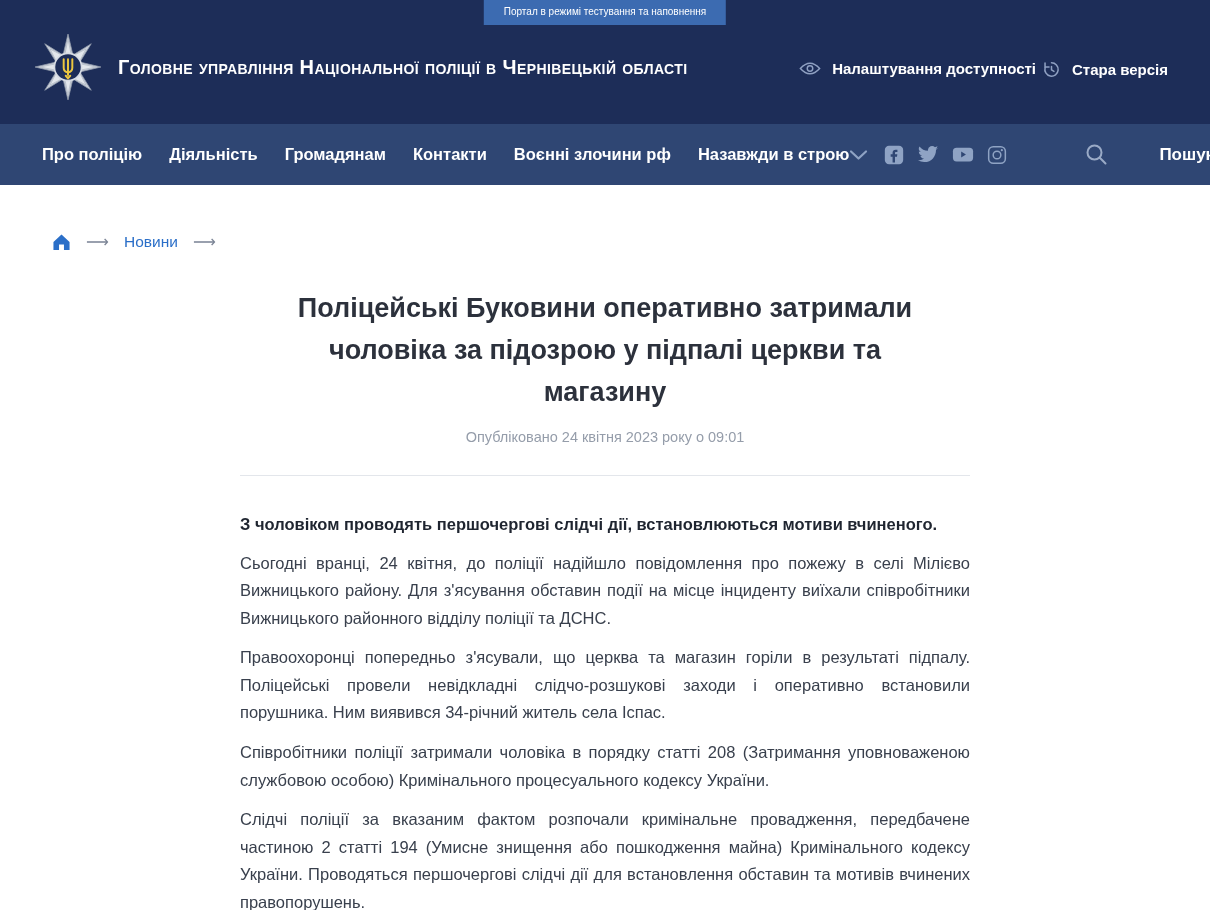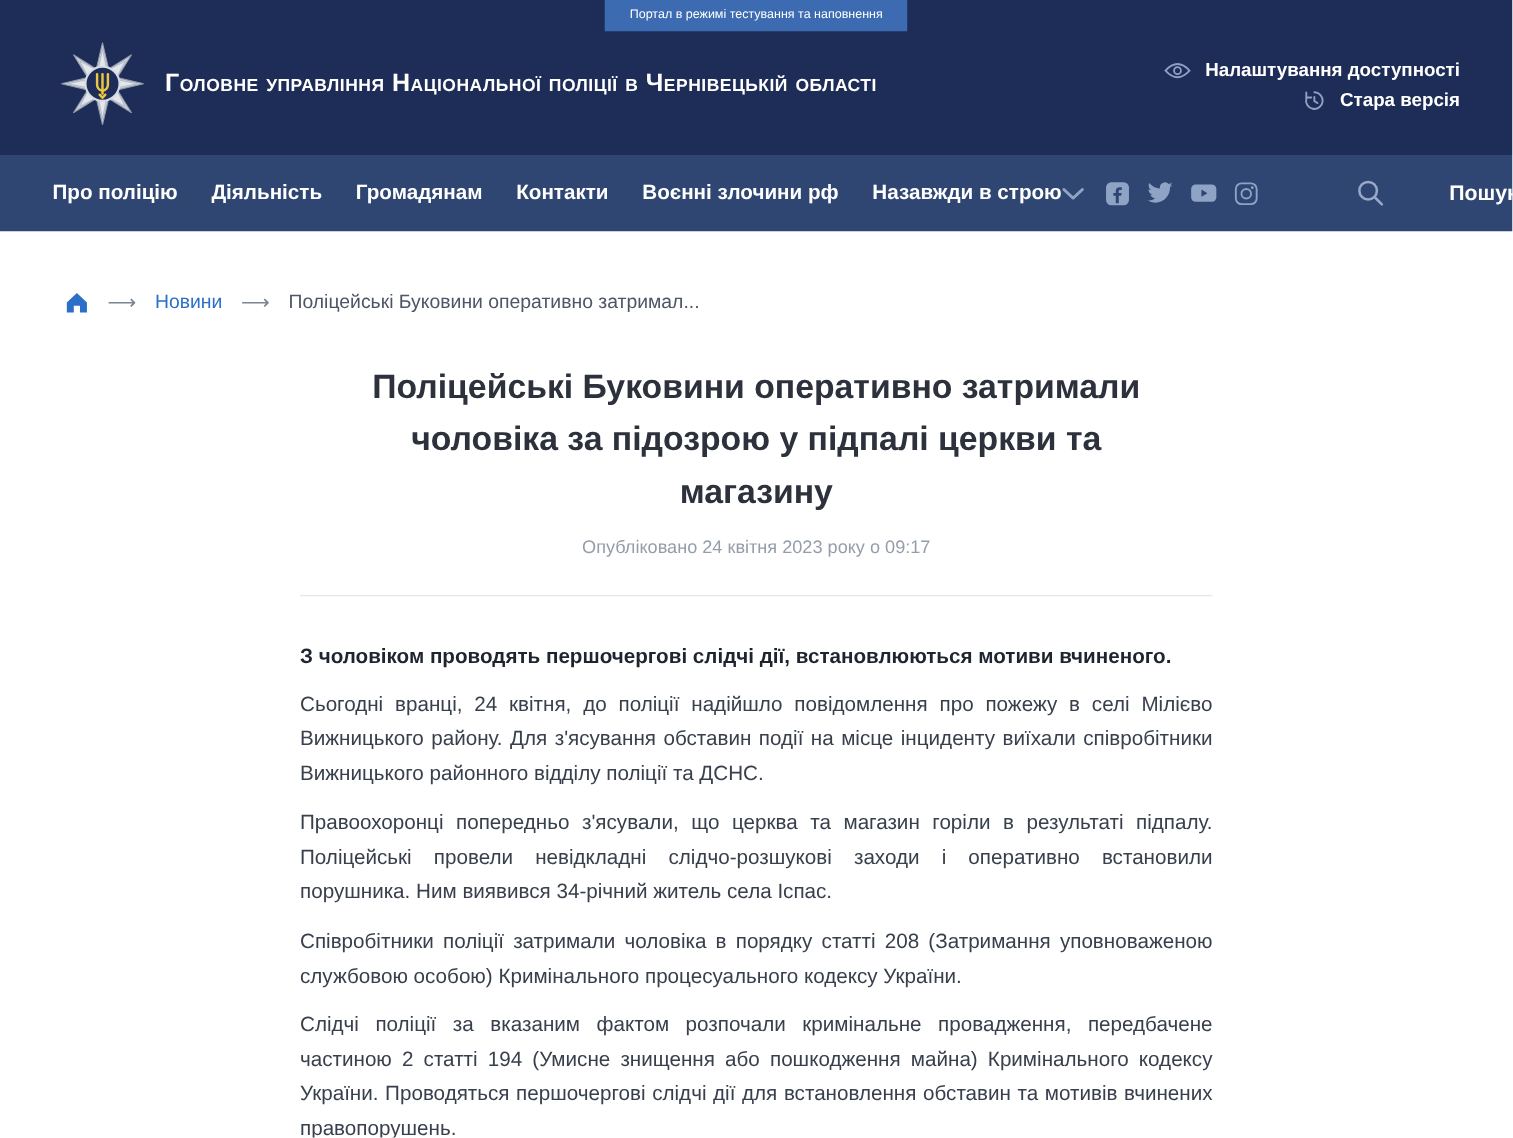--- a/index.html
+++ b/index.html
@@ -20,39 +20,39 @@
     white-space: nowrap;
     z-index: 5;
   }
 
   
   .site-header {
     height: 124px;
     background: #1d2d58;
     display: flex;
     align-items: center;
-    padding: 10px 42px 0 48px;
+    padding: 10px 42px 0 34px;
     position: relative;
   }
   .brand {
     display: flex; align-items: center; gap: 16px;
     cursor: pointer;
   }
   .brand-badge { width: 68px; height: 72px; flex: 0 0 auto; display: block; }
   .brand-text { display: flex; flex-direction: column; gap: 5px; }
   .brand-title {
     color: #ffffff; font-size: 20px; font-weight: 700;
     font-variant: small-caps; letter-spacing: 0.4px;
   }
   .brand-subtitle {
     color: #b4bfd6; font-size: 14.5px; font-weight: 400;
   }
   .header-links {
     margin-left: auto;
-    display: flex; flex-direction: column; align-items: flex-end; gap: 6px;
+    display: flex; align-items: flex-start; gap: 6px;
     padding-top: 4px;
   }
   .header-link {
     display: flex; align-items: center; gap: 11px;
     color: #ffffff; font-size: 15px; font-weight: 700;
     cursor: pointer; white-space: nowrap;
   }
   .header-link .hl-icon { color: #8fa0c2; display: flex; align-items: center; }
 
   
@@ -228,26 +228,25 @@
 
 <div class="breadcrumb">
   <span class="crumb-home">
     <svg width="19" height="18" viewBox="0 0 20 19">
       <path d="M1.5 9.5 L10 1.5 18.5 9.5 V18 H12.6 V12.2 H7.4 V18 H1.5 Z" fill="#2b6fc8"></path>
     </svg>
   </span>
   <span class="crumb-sep">⟶</span>
   <span class="crumb-link">Новини</span>
   <span class="crumb-sep">⟶</span>
-  <span class="crumb-current">Поліцейські Буковини оперативно затримал...</span>
 </div>
 
 <article class="article">
   <h1 class="article-title">Поліцейські Буковини оперативно затримали чоловіка за підозрою у підпалі церкви та магазину</h1>
-  <div class="article-date">Опубліковано 24 квітня 2023 року о 09:17</div>
+  <div class="article-date">Опубліковано 24 квітня 2023 року о 09:01</div>
   <hr class="article-rule">
 
   <p class="article-lead">З чоловіком проводять першочергові слідчі дії, встановлюються мотиви вчиненого.</p>
   <p class="body-par">Сьогодні вранці, 24 квітня, до поліції надійшло повідомлення про пожежу в селі Мілієво Вижницького району. Для з'ясування обставин події на місце інциденту виїхали співробітники Вижницького районного відділу поліції та ДСНС.</p>
   <p class="body-par">Правоохоронці попередньо з'ясували, що церква та магазин горіли в результаті підпалу. Поліцейські провели невідкладні слідчо-розшукові заходи і оперативно встановили порушника. Ним виявився 34-річний житель села Іспас.</p>
   <p class="body-par">Співробітники поліції затримали чоловіка в порядку статті 208 (Затримання уповноваженою службовою особою) Кримінального процесуального кодексу України.</p>
   <p class="body-par">Слідчі поліції за вказаним фактом розпочали кримінальне провадження, передбачене частиною 2 статті 194 (Умисне знищення або пошкодження майна) Кримінального кодексу України. Проводяться першочергові слідчі дії для встановлення обставин та мотивів вчинених правопорушень.</p>
 
 </article>
 

